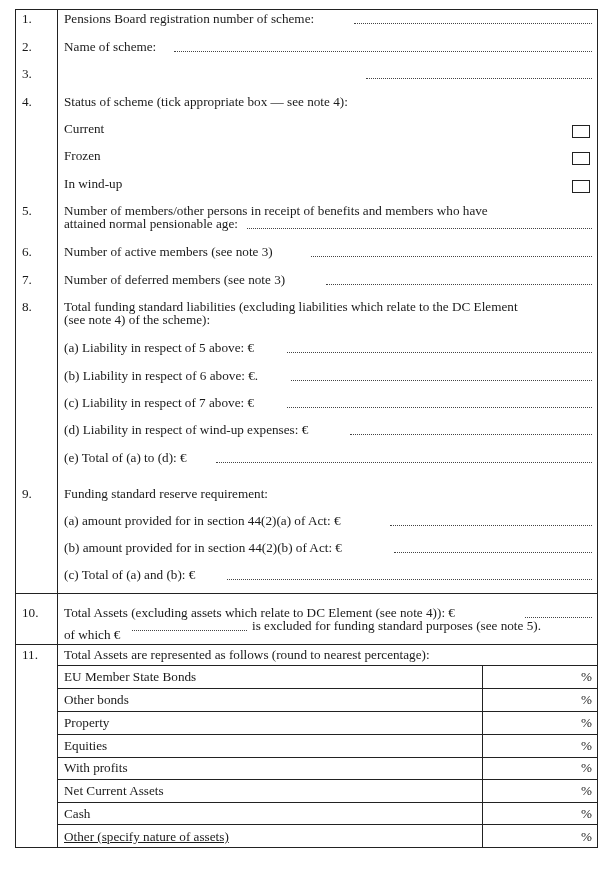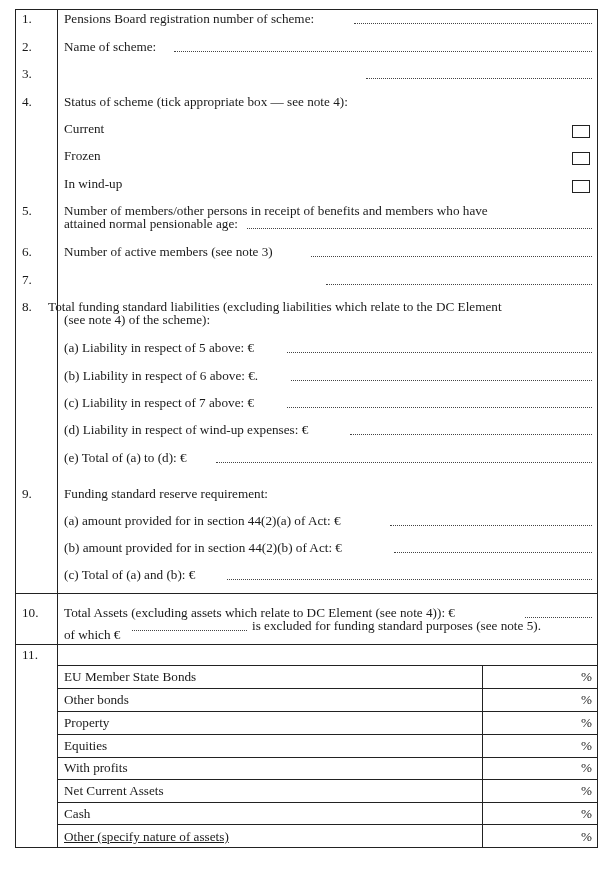--- a/index.html
+++ b/index.html
@@ -61,24 +61,25 @@
   <span class="t num" style="top:194px;">5.</span>
   <span class="t" style="left:49px; top:194px;">Number of members/other persons in receipt of benefits and members who have</span>
   <span class="t" style="left:49px; top:207px;">attained normal pensionable age:</span>
   <div class="dotfill" style="left:232px; width:345px; top:219px;"></div>
 
   <span class="t num" style="top:235px;">6.</span>
   <span class="t" style="left:49px; top:235px;">Number of active members (see note 3)</span>
   <div class="dotfill" style="left:296px; width:281px; top:247px;"></div>
 
   <span class="t num" style="top:263px;">7.</span>
+  <span class="t" style="left:49px; top:263px;">Number of deferred members (see note 3)</span>
   <div class="dotfill" style="left:311px; width:266px; top:275px;"></div>
 
   <span class="t num" style="top:290px;">8.</span>
-  <span class="t" style="left:33px; top:290px;">Total funding standard liabilities (excluding liabilities which relate to the DC Element</span>
+  <span class="t" style="left:49px; top:290px;">Total funding standard liabilities (excluding liabilities which relate to the DC Element</span>
   <span class="t" style="left:49px; top:303px;text-align:center;">(see note 4) of the scheme):</span>
 
   <span class="t" style="left:49px; top:331px;">(a) Liability in respect of 5 above: €</span>
   <div class="dotfill" style="left:272px; width:305px; top:343px;"></div>
   <span class="t" style="left:49px; top:359px;">(b) Liability in respect of 6 above: €.</span>
   <div class="dotfill" style="left:276px; width:301px; top:371px;"></div>
   <span class="t" style="left:49px; top:386px;">(c) Liability in respect of 7 above: €</span>
   <div class="dotfill" style="left:272px; width:305px; top:398px;"></div>
   <span class="t" style="left:49px; top:413px;">(d) Liability in respect of wind-up expenses: €</span>
   <div class="dotfill" style="left:335px; width:242px; top:425px;"></div>
@@ -96,20 +97,21 @@
   <div class="dotfill" style="left:212px; width:365px; top:570px;"></div>
 
   <span class="t num" style="top:596px;">10.</span>
   <span class="t" style="left:49px; top:596px;">Total Assets (excluding assets which relate to DC Element (see note 4)): €</span>
   <div class="dotfill" style="left:510px; width:67px; top:608px;"></div>
   <span class="t" style="left:49px; top:609px;margin-top:9px;">of which €</span>
   <div class="dotfill" style="left:117px; width:115px; top:621px;"></div>
   <span class="t" style="left:237px; top:609px;">is excluded for funding standard purposes (see note 5).</span>
 
   <span class="t num" style="top:638px;">11.</span>
+  <span class="t" style="left:49px; top:638px;">Total Assets are represented as follows (round to nearest percentage):</span>
 
   <span class="t" style="left:49px; top:660px;">EU Member State Bonds</span>
   <span class="t pct" style="top:660px;">%</span>
 
   <span class="t" style="left:49px; top:683px;">Other bonds</span>
   <span class="t pct" style="top:683px;">%</span>
 
   <span class="t" style="left:49px; top:706px;">Property</span>
   <span class="t pct" style="top:706px;">%</span>
 

